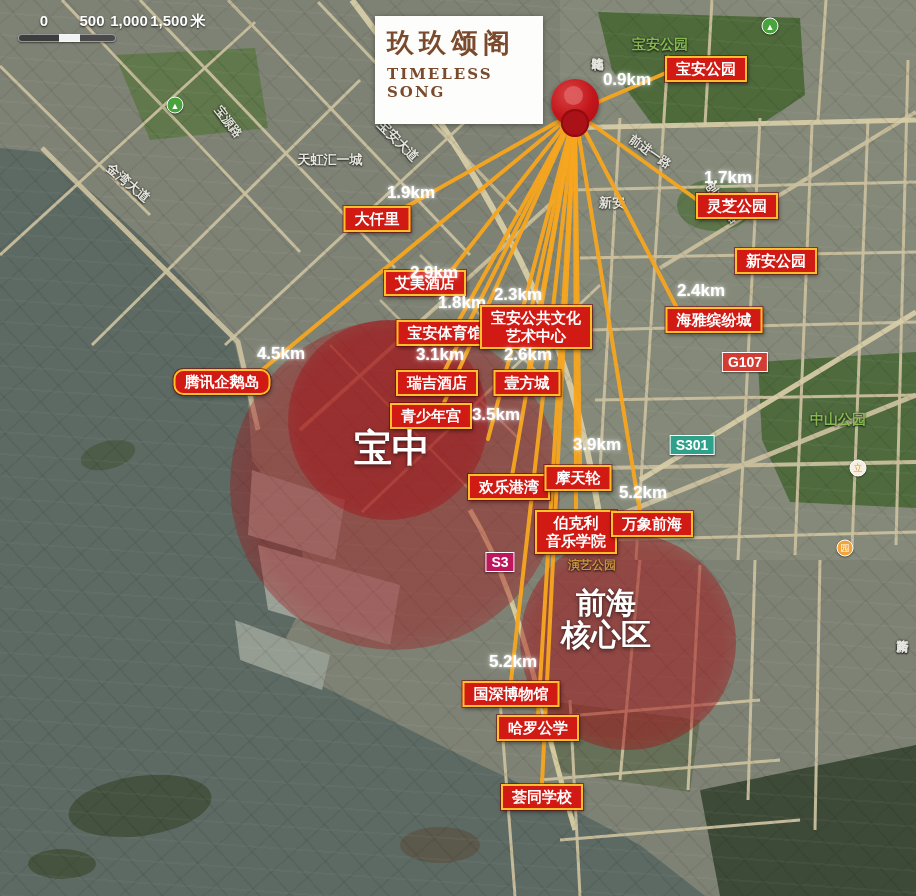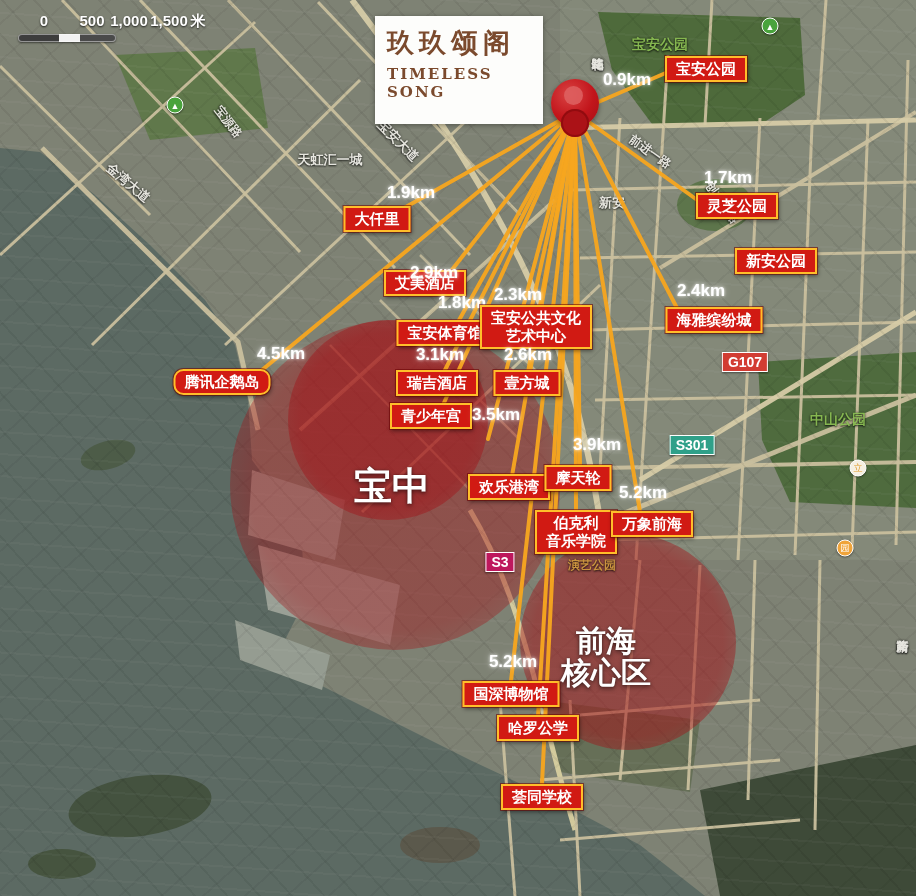--- a/index.html
+++ b/index.html
@@ -24,21 +24,21 @@
   .poiicon{position:absolute;transform:translate(-50%,-50%);width:17px;height:17px;border-radius:50%;
            display:flex;align-items:center;justify-content:center;font-size:9px;
            box-shadow:0 1px 2px rgba(0,0,0,.45);border:1.5px solid #fff;}
   .poi-label{position:absolute;transform:translate(-50%,-50%);background:#d11a13;
              border:2px solid #ffbe2a;color:#fff;font-weight:700;font-size:15px;line-height:1.2;
              padding:2px 9px;white-space:nowrap;text-align:center;
              box-shadow:0 0 0 1px rgba(110,0,0,.55),1px 2px 4px rgba(0,0,0,.45);}
   .distance{position:absolute;transform:translate(-50%,-50%);color:#ffffff;font-weight:800;font-size:17px;
             white-space:nowrap;text-shadow:0 0 3px rgba(255,255,255,.85),0 0 7px rgba(255,255,255,.5);}
   .region{position:absolute;transform:translate(-50%,-50%);color:#fff;font-weight:700;text-align:center;
-          white-space:nowrap;text-shadow:0 2px 4px rgba(0,0,0,.5),0 0 2px rgba(0,0,0,.4);line-height:1.05;margin-top:38px;}
+          white-space:nowrap;text-shadow:0 2px 4px rgba(0,0,0,.5),0 0 2px rgba(0,0,0,.4);line-height:1.05;}
   
   #pin{position:absolute;left:575px;top:103px;width:0;height:0;}
   #pin .ball{position:absolute;left:-24px;top:-24px;width:48px;height:48px;border-radius:50%;
              background:radial-gradient(circle at 38% 32%, #d94343 0%, #c2151b 55%, #a30f14 100%);
              box-shadow:0 2px 5px rgba(0,0,0,.4);}
   #pin .hl{position:absolute;left:-11px;top:-17px;width:19px;height:19px;border-radius:50%;
            background:rgba(222,98,98,.85);}
   #pin .foot{position:absolute;left:-14px;top:6px;width:28px;height:28px;border-radius:50%;
              background:#ab1217;box-shadow:inset 0 0 0 2px rgba(140,10,14,.8);}
   

